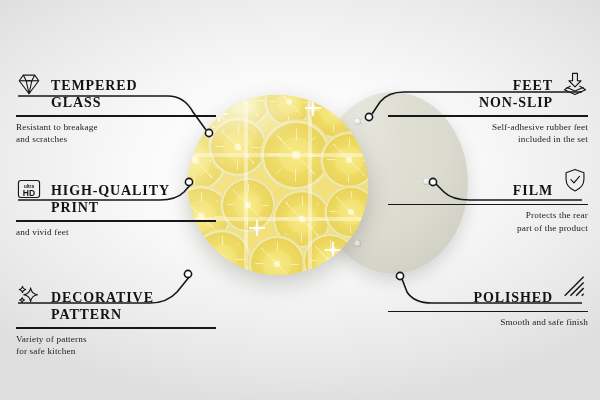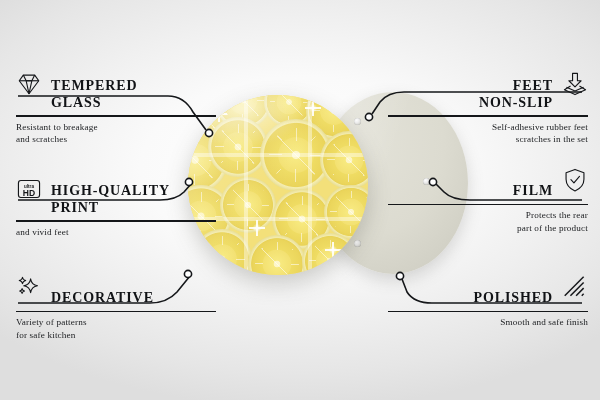--- a/index.html
+++ b/index.html
@@ -249,20 +249,21 @@
     <div class="feat-head">
       <svg class="feat-icon" viewBox="0 0 32 32">
         <g fill="none" stroke="#15171a" stroke-width="1.3" stroke-linejoin="round">
           <path d="M18 6 C18.8 11.5 21 13.7 26.5 14.5 C21 15.3 18.8 17.5 18 23 C17.2 17.5 15 15.3 9.5 14.5 C15 13.7 17.2 11.5 18 6 Z"></path>
           <path d="M8 4 C8.4 6.7 9.3 7.6 12 8 C9.3 8.4 8.4 9.3 8 12 C7.6 9.3 6.7 8.4 4 8 C6.7 7.6 7.6 6.7 8 4 Z"></path>
           <path d="M7.5 18 C7.8 20 8.5 20.7 10.5 21 C8.5 21.3 7.8 22 7.5 24 C7.2 22 6.5 21.3 4.5 21 C6.5 20.7 7.2 20 7.5 18 Z"></path>
         </g>
       </svg>
       <div class="feat-title">
         <div>DECORATIVE</div>
+        <div>PATTERN</div>
       </div>
     </div>
     <div class="rule"></div>
     <div class="feat-desc">
       <div>Variety of patterns</div>
       <div>for safe kitchen</div>
     </div>
   </div>
 
   <div class="feature right f-feet">
@@ -276,21 +277,21 @@
         </g>
       </svg>
       <div class="feat-title">
         <div>FEET</div>
         <div>NON-SLIP</div>
       </div>
     </div>
     <div class="rule"></div>
     <div class="feat-desc">
       <div>Self-adhesive rubber feet</div>
-      <div>scratches in the set</div>
+      <div>included in the set</div>
     </div>
   </div>
 
   <div class="feature right f-film">
     <div class="feat-head">
       <svg class="feat-icon" viewBox="0 0 32 32">
         <g fill="none" stroke="#15171a" stroke-width="1.4" stroke-linejoin="round" stroke-linecap="round">
           <path d="M16 3 L27 7 V15 C27 22 21.5 27 16 29.5 C10.5 27 5 22 5 15 V7 Z"></path>
           <path d="M11 15.5 L14.7 19.5 L21.5 11.5"></path>
         </g>

